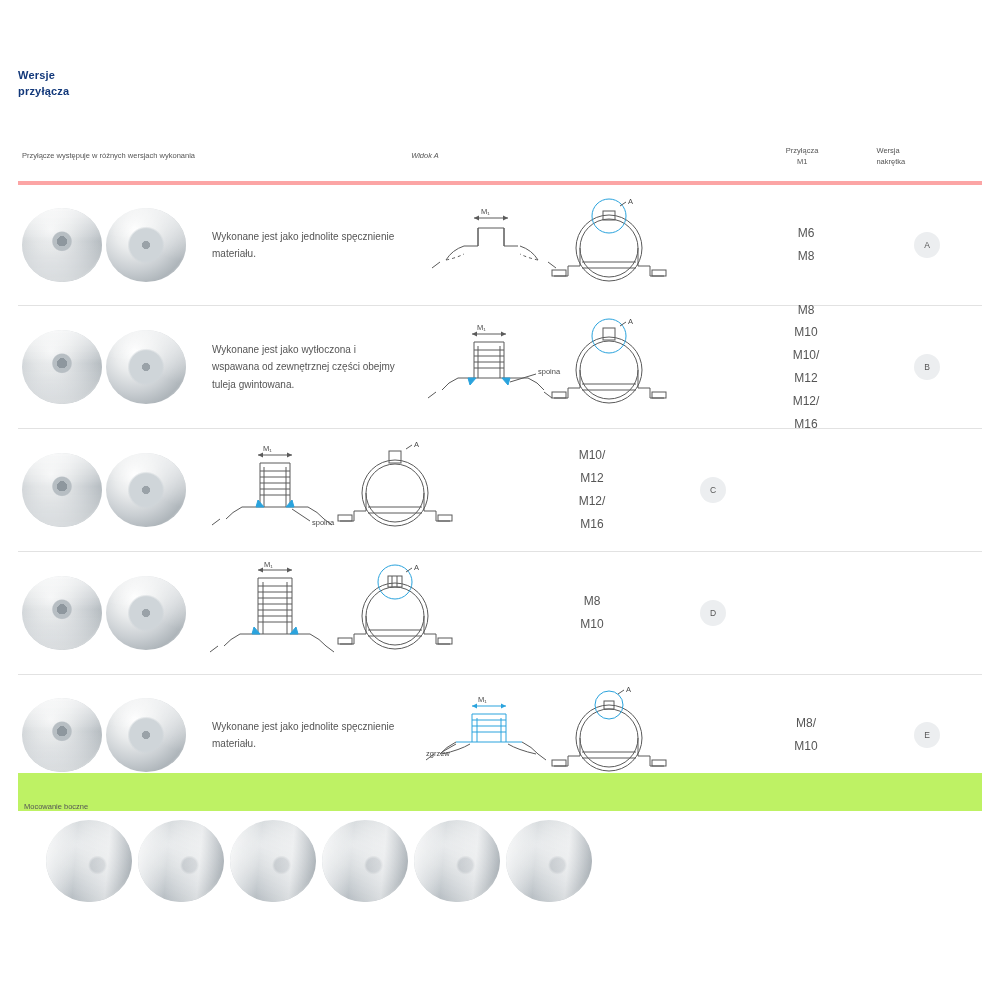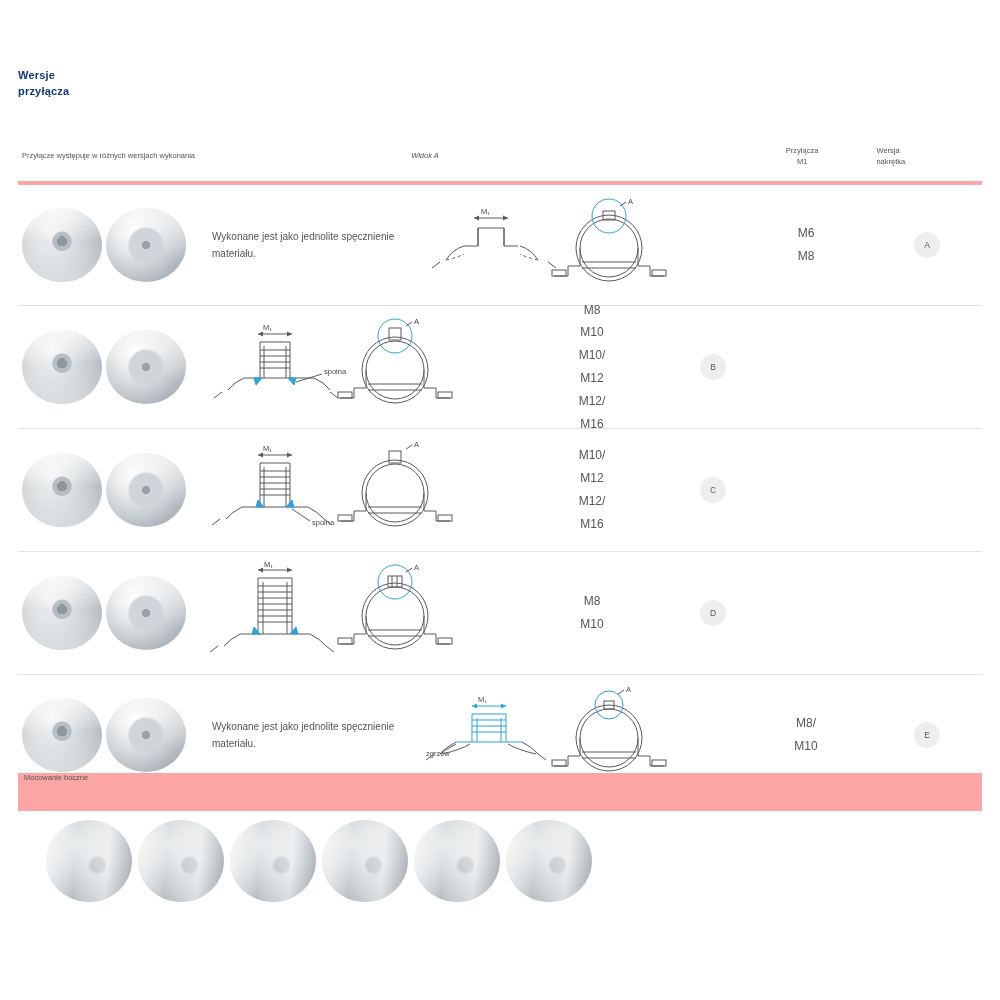--- a/index.html
+++ b/index.html
@@ -154,23 +154,23 @@
   
   .draw { display: block; }
 
   
   .side-band {
     position: absolute;
     left: 18px;
     top: 773px;
     width: 964px;
     height: 38px;
-    background: #fca5a5;
-    display: flex;
-    align-items: flex-start;
+    background: #bef264;
+    display: flex;
+    align-items: flex-end;
     padding-left: 6px;
     box-sizing: border-box;
     font-size: 7.5px;
     color: #555;
   }
   .side-photos {
     position: absolute;
     left: 18px;
     top: 820px;
     width: 964px;
@@ -258,20 +258,21 @@
       <div class="cell-ver">
         <div class="ver-badge">A</div>
       </div>
     </div>
 
     <div class="row" style="height:122px;">
       <div class="cell-photos">
         <div class="photo nut"></div>
         <div class="photo plate"></div>
       </div>
+      <div class="cell-desc">Wykonane jest jako wytłoczona i wspawana od zewnętrznej części obejmy tuleja gwintowana.</div>
       <div class="cell-view">
         <svg class="draw" width="320" height="110" viewBox="0 0 320 110">
           <g fill="none" stroke="#5a5a5a" stroke-width="1">
             <path d="M62 66 v-36 h30 v36"></path>
             <path d="M66 66 v-32 M88 66 v-32"></path>
             <path d="M62 38 h30 M62 44 h30 M62 50 h30 M62 56 h30"></path>
             <path d="M46 66 h70"></path>
             <path d="M46 66 q-10 4 -16 12 M116 66 q10 4 16 12"></path>
             <path d="M24 80 l-8 6 M132 80 l8 6"></path>
 

